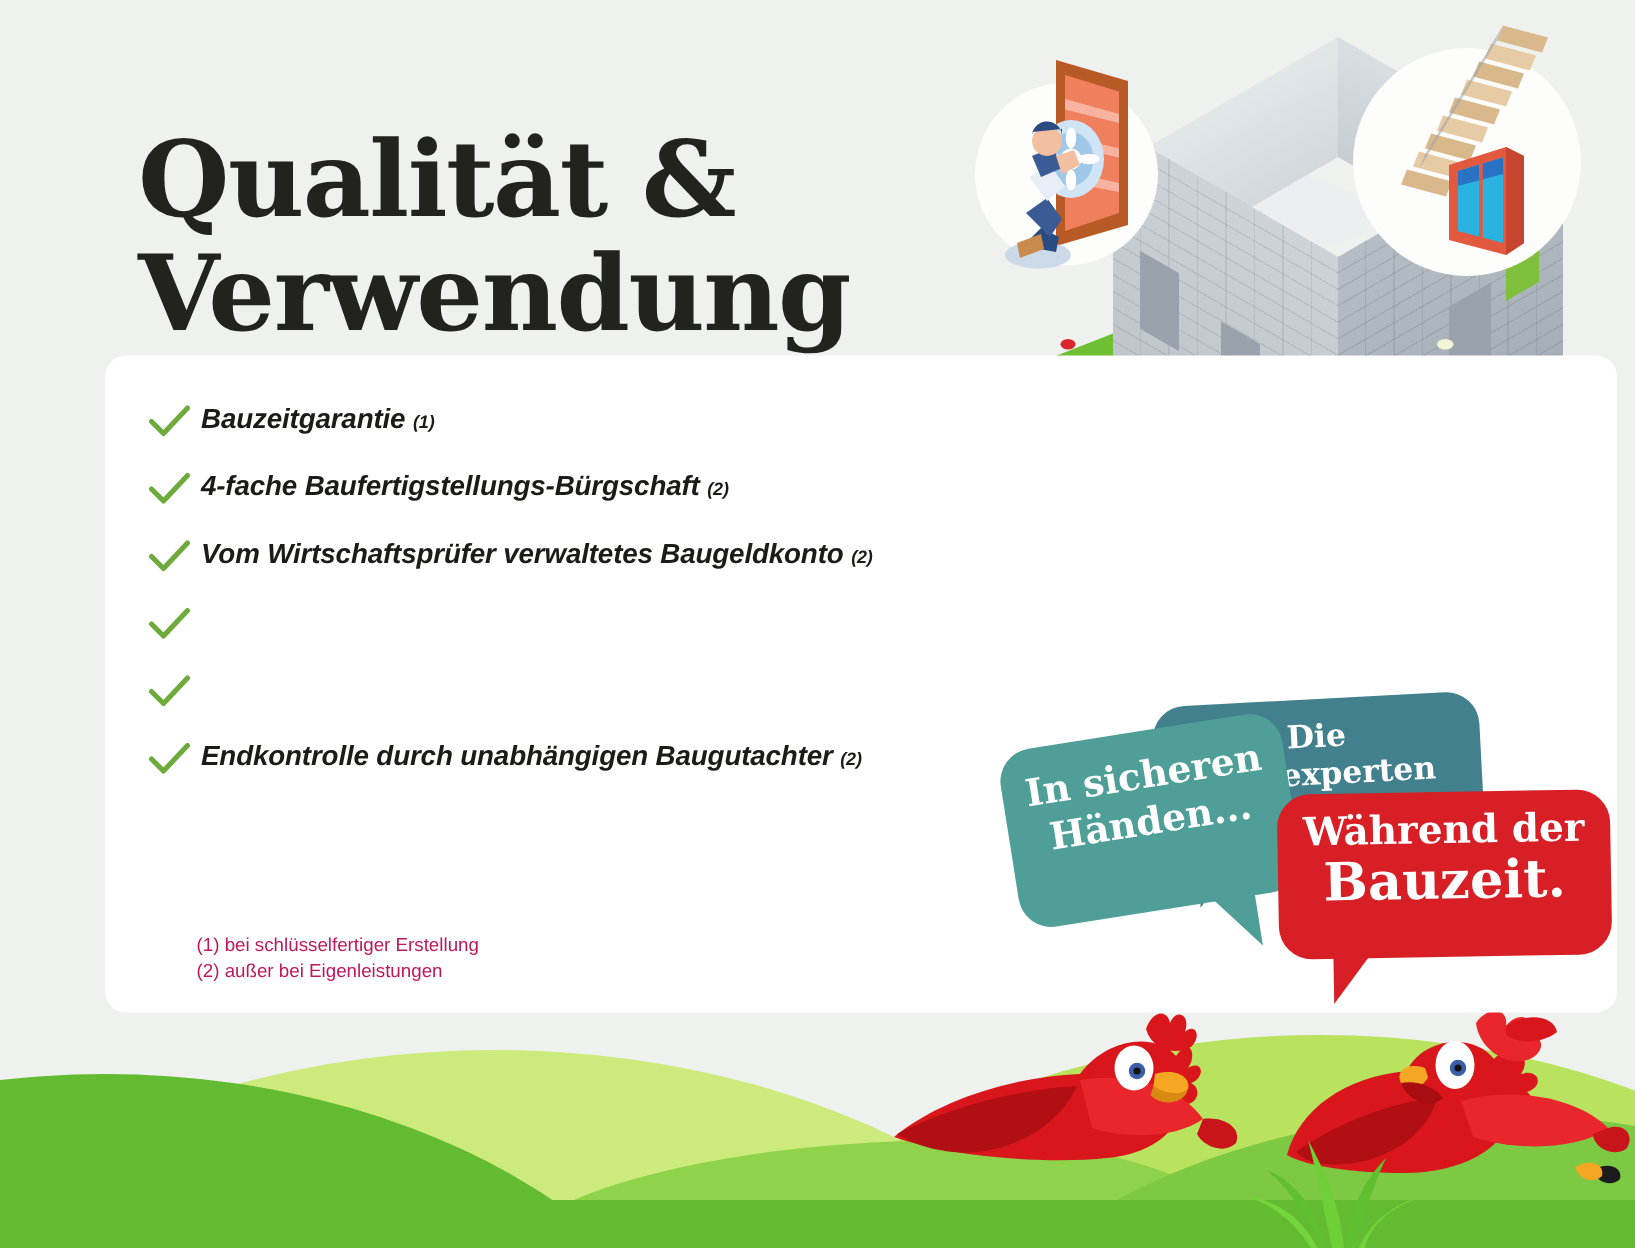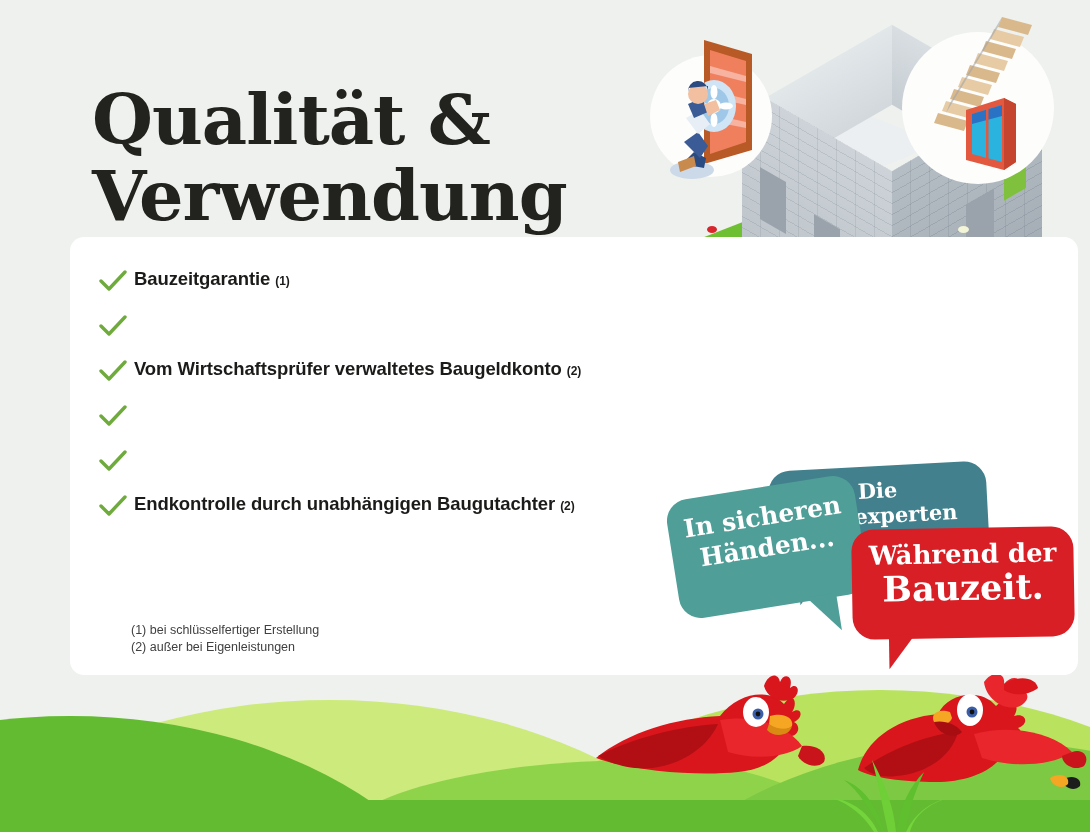--- a/index.html
+++ b/index.html
@@ -66,29 +66,29 @@
   
   #card{position:absolute;left:70px;top:237px;width:1008px;height:438px;
      background:#ffffff;border-radius:14px;}
 
   
   #title{position:absolute;left:92px;top:38px;width:560px;
      font-family:"DejaVu Serif", serif;font-weight:700;
      font-size:70px;line-height:76px;color:#22231f;letter-spacing:-1px;margin-top:44px;}
 
   
-  #list{position:absolute;left:98px;top:268px;width:600px;}
+  #list{position:absolute;left:98px;top:268px;width:600px;font-style:italic;}
   .row{position:relative;height:45px;display:flex;align-items:flex-start;}
   .chk{width:36px;height:26px;flex:0 0 36px;margin-top:2px;}
   .chk svg{display:block;}
   .row-text{font-size:18.5px;font-weight:700;color:#1b1c19;line-height:22px;
      letter-spacing:-.1px;white-space:nowrap;}
   .sup{font-size:12px;font-weight:700;color:#1b1c19;vertical-align:baseline;}
 
-  #notes{position:absolute;left:131px;top:622px;font-size:12.5px;line-height:17px;color:#404040;}
+  #notes{position:absolute;left:131px;top:622px;font-size:12.5px;line-height:17px;color:#be185d;}
   #notes div{white-space:nowrap;}
 
   
   .bub{position:absolute;color:#ffffff;text-align:center;
      font-family:"DejaVu Serif", serif;font-weight:700;}
   .bub .tail{position:absolute;width:0;height:0;}
 
   #bub-dark{left:770px;top:466px;width:218px;height:105px;background:#41808c;
      border-radius:22px;transform:rotate(-3deg);}
   #bub-dark .txt{padding:12px 16px 0;font-size:21px;line-height:25px;}
@@ -290,20 +290,24 @@
         <span>Bauzeitgarantie</span>
         <span class="sup">(1)</span>
       </span>
     </div>
     <div class="row">
       <span class="chk">
         <svg width="30" height="24" viewBox="0 0 30 24">
             <path d="M3 11 L11 19 L27 2" fill="none" stroke="#6faa3c" stroke-width="3.4" stroke-linecap="round" stroke-linejoin="round"></path>
           </svg>
       </span>
+      <span class="row-text">
+        <span>4-fache Baufertigstellungs-Bürgschaft</span>
+        <span class="sup">(2)</span>
+      </span>
     </div>
     <div class="row">
       <span class="chk">
         <svg width="30" height="24" viewBox="0 0 30 24">
             <path d="M3 11 L11 19 L27 2" fill="none" stroke="#6faa3c" stroke-width="3.4" stroke-linecap="round" stroke-linejoin="round"></path>
           </svg>
       </span>
       <span class="row-text">
         <span>Vom Wirtschaftsprüfer verwaltetes Baugeldkonto</span>
         <span class="sup">(2)</span>

